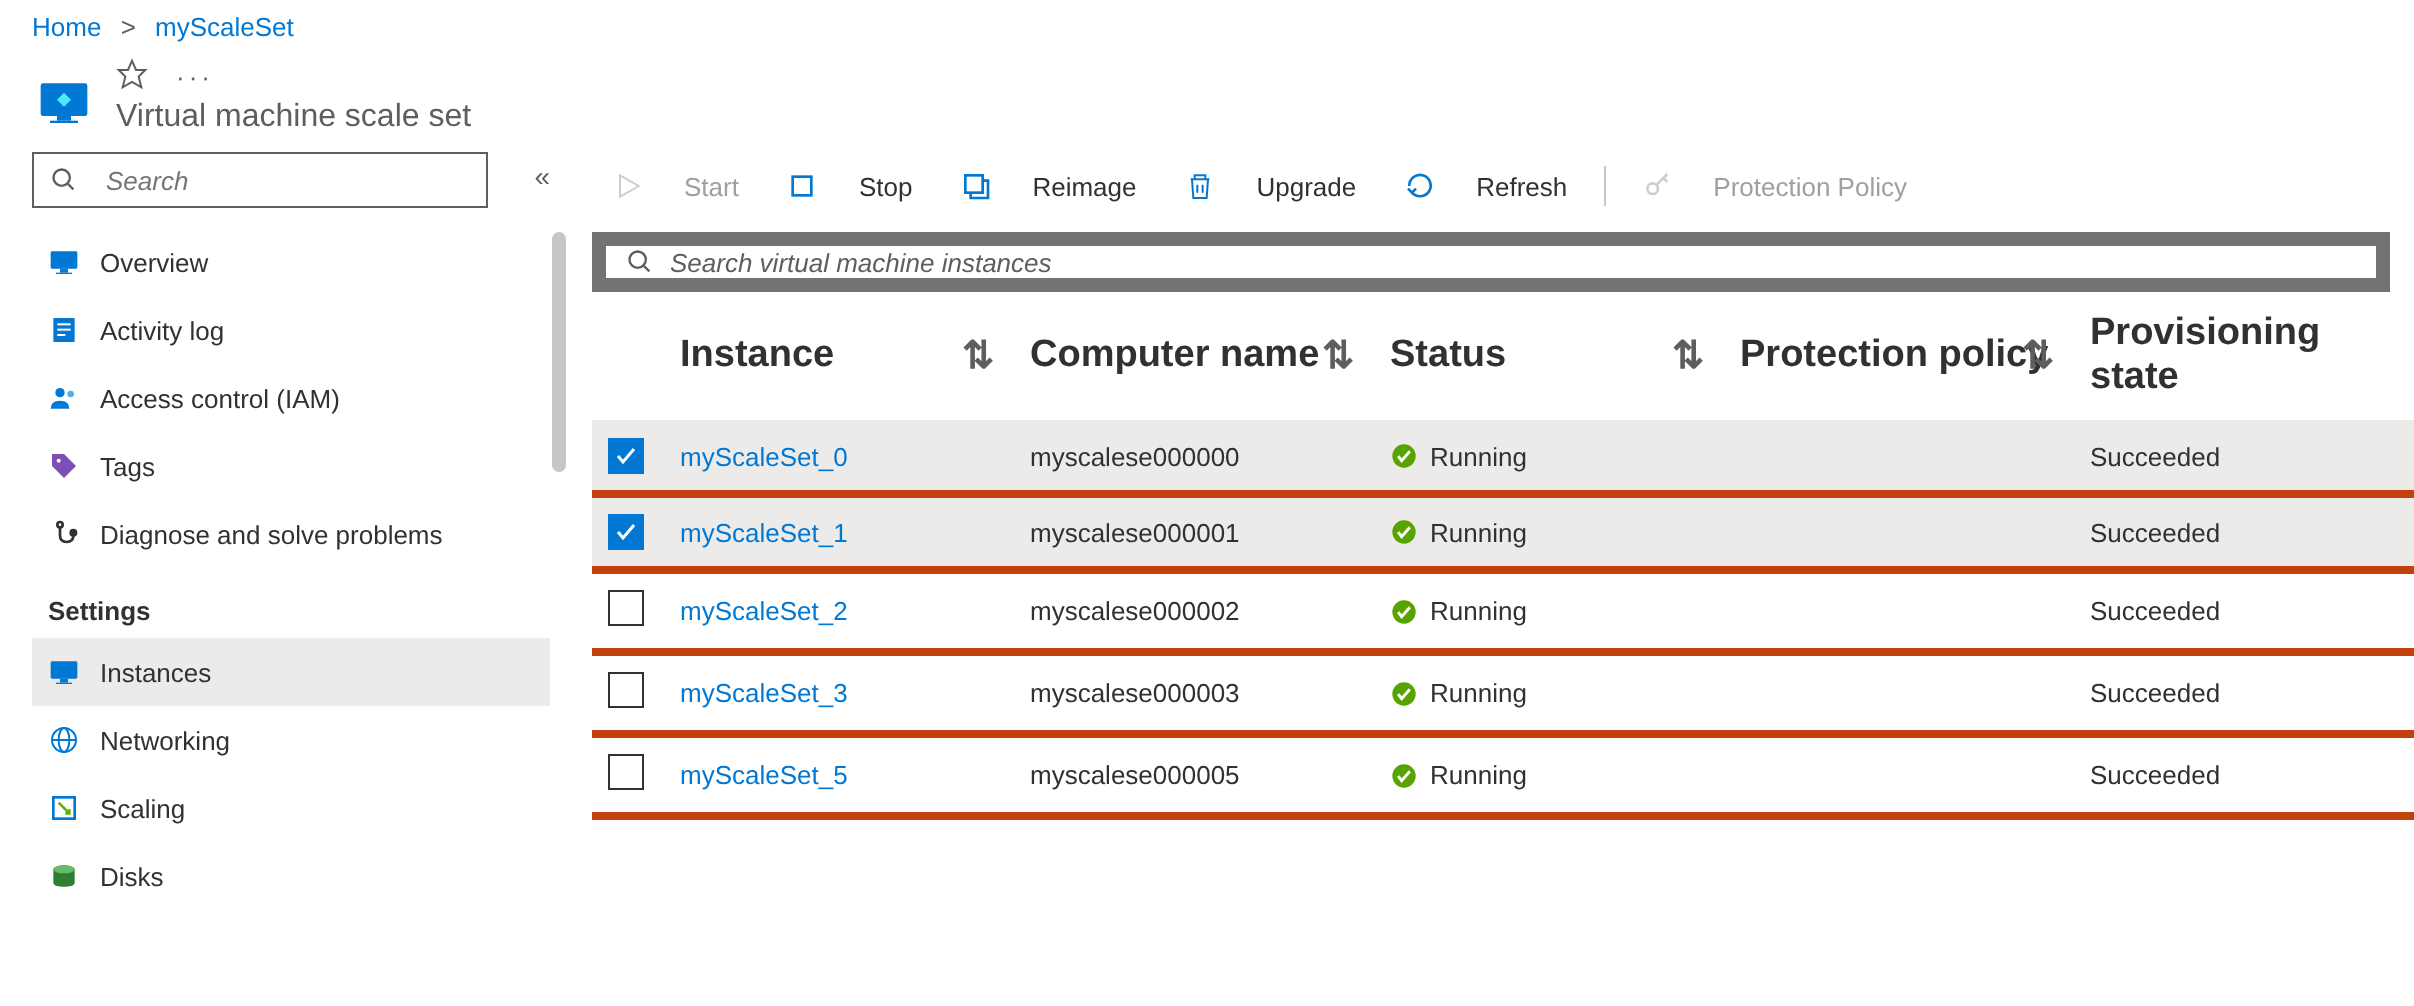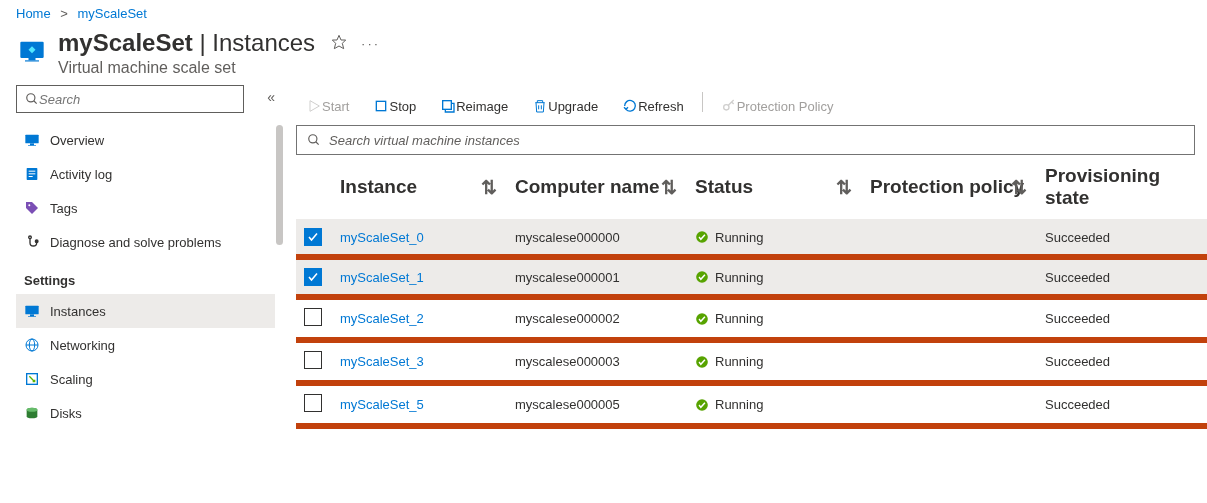--- a/index.html
+++ b/index.html
@@ -19,47 +19,47 @@
     .header-title { font-size: 24px; font-weight: 600; color: #323130; }
     .header-title .light { font-weight: 400; }
     .header-subtitle { font-size: 16px; color: #605e5c; margin-top: 2px; }
     .header-actions { display: flex; align-items: center; gap: 14px; color: #605e5c; }
     .header-actions svg, .header-actions span { cursor: pointer; }
     
     
     .content { display: flex; height: calc(503px - 80px); }
     .sidebar { width: 284px; border-right: 1px solid transparent; padding: 0 8px 0 16px; position: relative; }
     .sidebar-search { display: flex; align-items: center; border: 1px solid #605e5c; height: 28px; padding: 0 8px; width: 228px; margin-bottom: 10px; }
-    .sidebar-search input { border: none; outline: none; font-size: 13px; flex: 1; margin-left: 0; font-style: italic; color: #8b5cf6; }
+    .sidebar-search input { border: none; outline: none; font-size: 13px; flex: 1; margin-left: 14px; font-style: italic; color: #8b5cf6; }
     .collapse-btn { position: absolute; right: 8px; top: 4px; color: #605e5c; cursor: pointer; font-size: 14px; }
     .scrollbar { position: absolute; right: 0; top: 40px; width: 7px; height: 120px; background: #c8c6c4; border-radius: 4px; }
     
     .sidebar-item { display: flex; align-items: center; height: 34px; padding: 0 8px; cursor: pointer; gap: 10px; }
     .sidebar-item.active { background: #edebe9; }
     .sidebar-item-label { font-size: 13px; color: #323130; }
     .sidebar-section { font-size: 13px; font-weight: 600; color: #323130; padding: 14px 8px 6px; }
     .sidebar-icon { width: 16px; height: 16px; display: flex; align-items: center; justify-content: center; flex-shrink: 0; }
     
     
     .main { flex: 1; padding: 0 0 0 12px; }
     .toolbar { display: flex; align-items: center; height: 40px; gap: 4px; padding: 0 0 6px; }
-    .tool-btn { display: flex; align-items: flex-end; gap: 0; padding: 4px 10px; cursor: pointer; color: #323130; height: 32px; }
+    .tool-btn { display: flex; align-items: center; gap: 20px; padding: 4px 10px; cursor: pointer; color: #323130; height: 32px; }
     .tool-btn.disabled { color: #a19f9d; cursor: default; }
     .tool-btn.disabled svg { opacity: 0.5; }
     .tool-icon { width: 16px; height: 16px; display: flex; align-items: center; justify-content: center; }
     .tool-sep { width: 1px; height: 20px; background: #c8c6c4; margin: 0 4px; }
     .highlight-box { border: 3px solid #e81123; padding: 2px 2px; }
     
-    .tablesearch { display: flex; align-items: center; border: 1px solid #737373; height: 30px; padding: 0 10px; margin-right: 12px; color: #605e5c; gap: 8px; }
+    .tablesearch { display: flex; align-items: center; border: 7px solid #737373; height: 30px; padding: 0 10px; margin-right: 12px; color: #605e5c; gap: 8px; }
     .tablesearch span { font-style: italic; }
     
     table { width: 100%; border-collapse: collapse; margin-top: 0; margin-right: 12px; }
     thead th { text-align: left; font-weight: 600; font-size: 19px; padding: 10px 8px; border-bottom: 1px solid #edebe9; position: relative; }
     .sort-icon { position: absolute; right: 10px; top: 50%; transform: translateY(-50%); color: #605e5c; }
-    tbody td { padding: 8px 8px; border-bottom: 6px solid #c2410c; font-size: 13px; vertical-align: middle; }
+    tbody td { padding: 8px 8px; border-bottom: 4px solid #c2410c; font-size: 13px; vertical-align: middle; }
     tbody tr.selected { background: #edebe9; }
     .checkbox { width: 18px; height: 18px; border: 1px solid #323130; display: inline-flex; align-items: center; justify-content: center; cursor: pointer; background: #fff; }
     .checkbox.checked { background: #0078d4; border-color: #0078d4; }
     .instance-link { color: #0078d4; cursor: pointer; }
     .status-cell { display: flex; align-items: center; gap: 6px; }
     .status-dot { width: 14px; height: 14px; }
   </style>
 </head>
 <body>
 
@@ -75,23 +75,20 @@
     <div class="header-icon">
       <svg width="28" height="28" viewBox="0 0 24 24">
           <rect x="2" y="4" width="20" height="14" rx="1" fill="#0078d4"></rect>
           <rect x="9" y="18" width="6" height="2" fill="#0078d4"></rect>
           <rect x="6" y="20" width="12" height="1" fill="#0078d4"></rect>
           <path d="M12 8 L15 11 L12 14 L9 11 Z" fill="#50e6ff"></path>
         </svg>
     </div>
     <div class="header-text">
       <div class="header-title-row">
-        <div class="header-title">
-          <span>myScaleSet</span> <span class="light">| </span><span class="light">Instances</span>
-        </div>
         <div class="header-actions">
           <span>
             <svg width="16" height="16" viewBox="0 0 24 24" fill="none" stroke="#605e5c" stroke-width="1.5">
                 <polygon points="12,2 15,9 22,9 17,14 19,22 12,18 5,22 7,14 2,9 9,9"></polygon>
               </svg>
           </span>
           <span style="letter-spacing:2px">···</span>
         </div>
       </div>
       <div class="header-subtitle">Virtual machine scale set</div>
@@ -124,20 +121,30 @@
       <div class="sidebar-item">
         <span class="sidebar-icon">
             <svg width="16" height="16" viewBox="0 0 24 24">
               <rect x="4" y="3" width="16" height="18" rx="1" fill="#0078d4"></rect>
               <rect x="7" y="7" width="10" height="1.5" fill="#fff"></rect>
               <rect x="7" y="11" width="10" height="1.5" fill="#fff"></rect>
               <rect x="7" y="15" width="6" height="1.5" fill="#fff"></rect>
             </svg>
           </span>
         <span class="sidebar-item-label">Activity log</span>
+      </div>
+      <div class="sidebar-item">
+        <span class="sidebar-icon">
+            <svg width="16" height="16" viewBox="0 0 24 24">
+              <circle cx="9" cy="8" r="3.5" fill="#0078d4"></circle>
+              <path d="M2 20 Q2 14 9 14 Q16 14 16 20" fill="#0078d4"></path>
+              <circle cx="17" cy="9" r="2.5" fill="#50b0e8"></circle>
+            </svg>
+          </span>
+        <span class="sidebar-item-label">Access control (IAM)</span>
       </div>
       <div class="sidebar-item">
         <span class="sidebar-icon">
             <svg width="16" height="16" viewBox="0 0 24 24">
               <path d="M3 3 L12 3 L21 12 L12 21 L3 12 Z" fill="#7b4fb5"></path>
               <circle cx="8" cy="8" r="1.5" fill="#fff"></circle>
             </svg>
           </span>
         <span class="sidebar-item-label">Tags</span>
       </div>

